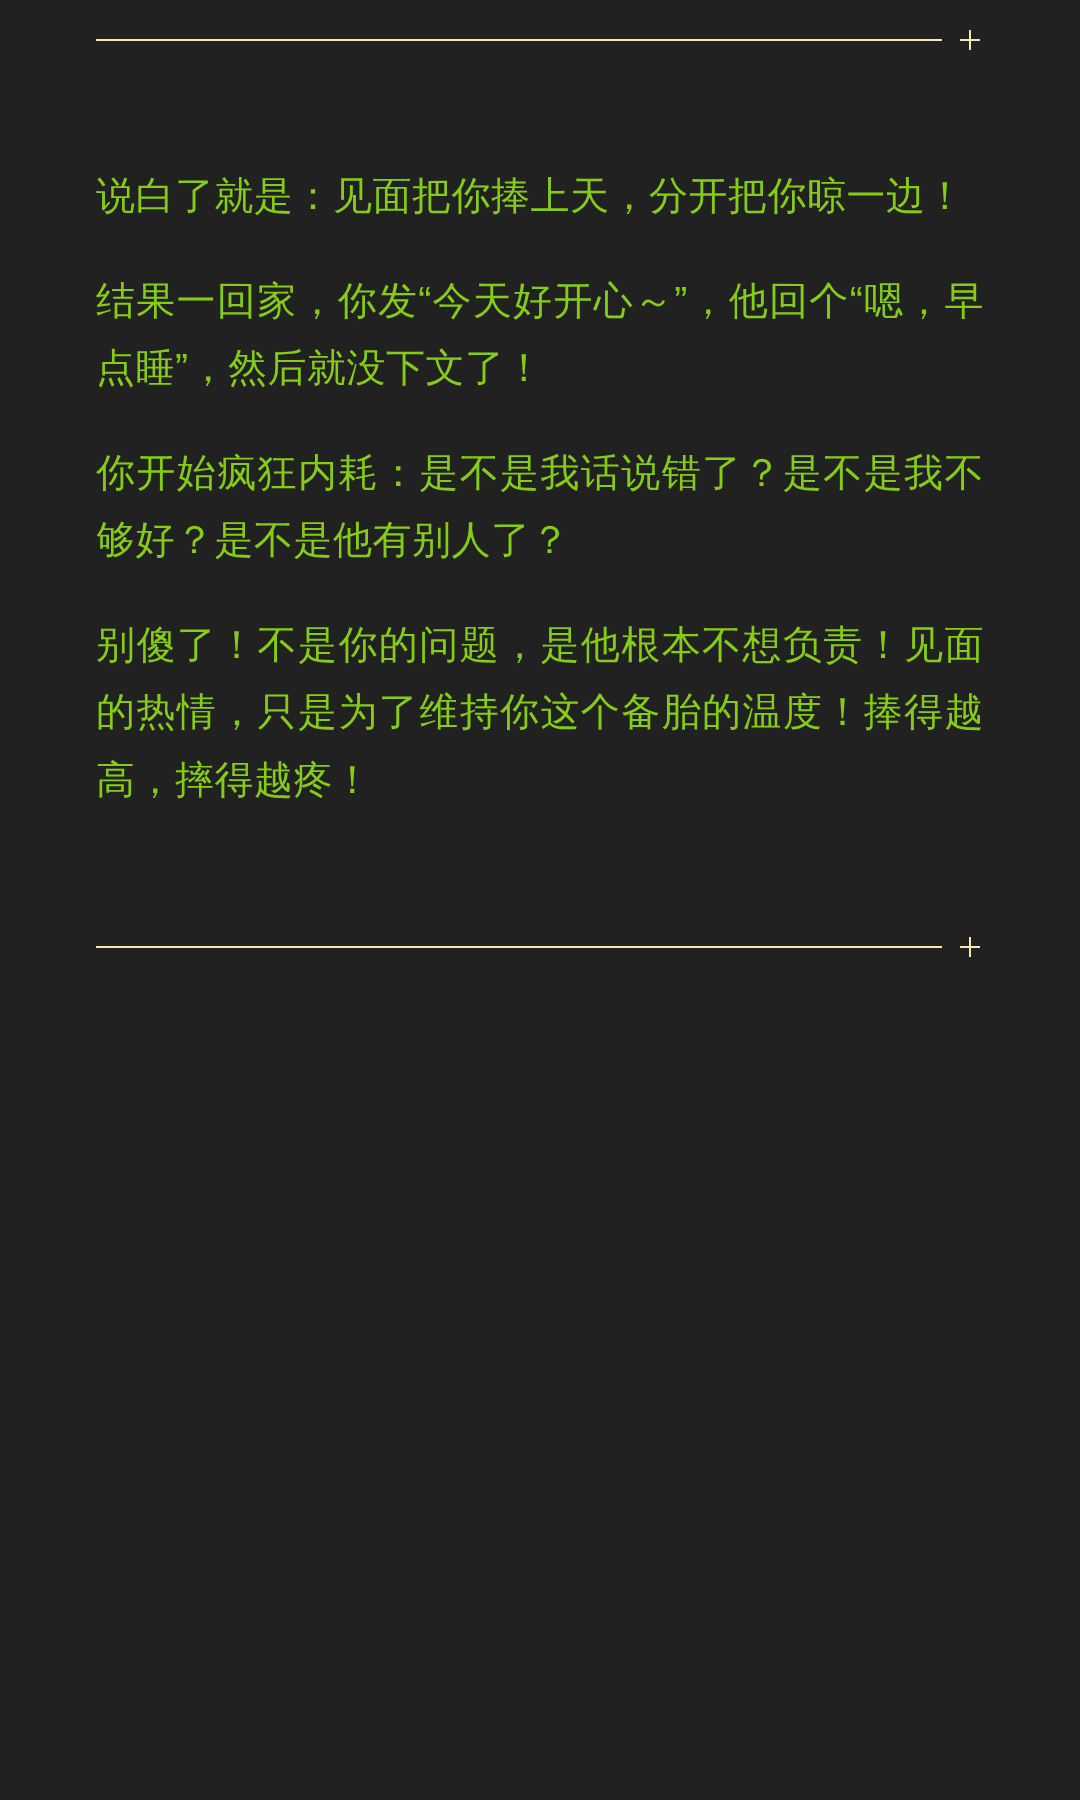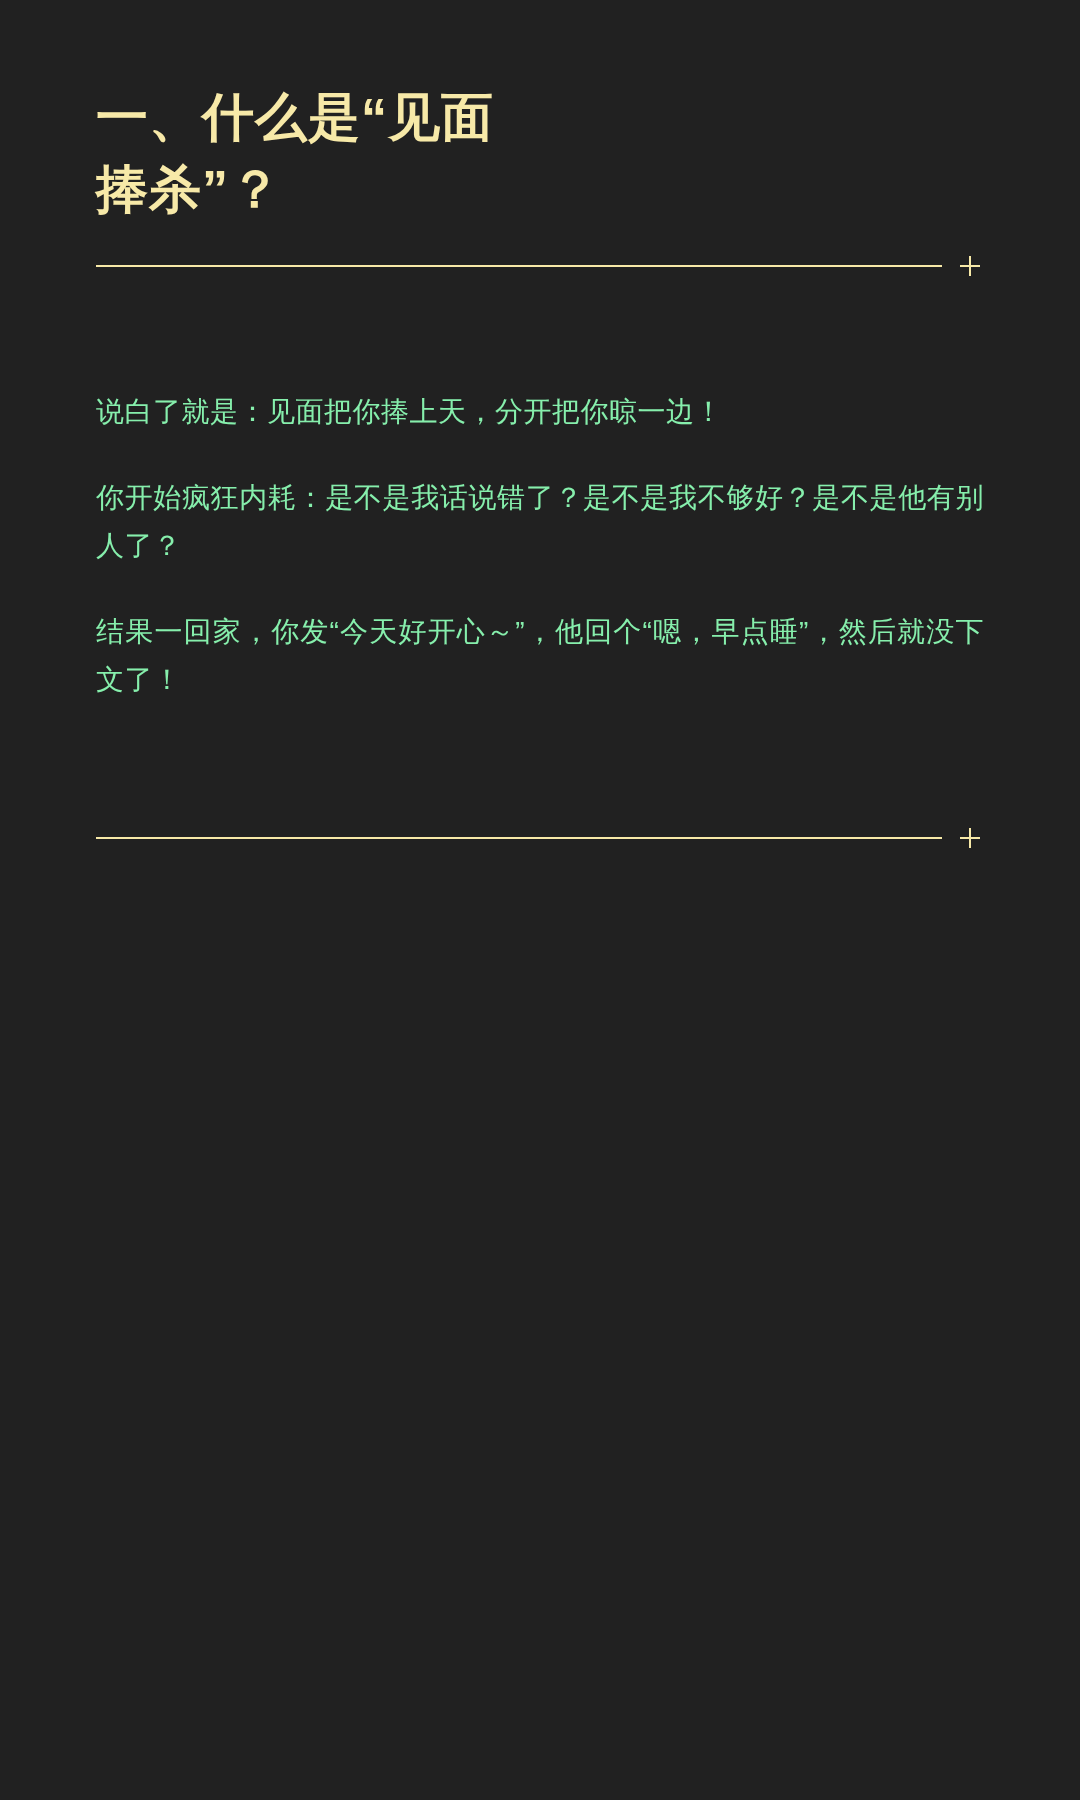--- a/index.html
+++ b/index.html
@@ -73,23 +73,23 @@
     height: 2px;
     width: 20px;
     transform: translateY(-50%);
   }
 
   
   .body-copy {
     margin-top: 108px;
   }
   .para {
-    font-size: 28px;
+    font-size: 39px;
     line-height: 1.72;
-    color: #86efac;
+    color: #84cc16;
     margin: 0 0 38px 0;
     text-align: justify;
     text-justify: inter-ideograph;
     letter-spacing: 0.5px;
     font-weight: 400;
   }
   .para:last-child {
     margin-bottom: 0;
   }
 
@@ -101,31 +101,30 @@
   .first-heading {
     padding-top: 82px;
   }
 </style>
 </head>
 <body>
 
 <div class="page">
 
   <div class="section section-1">
-    <h1 class="section-heading first-heading">一、什么是“见面
-捧杀”？</h1>
     <div class="heading-rule">
       <span class="rule-line"></span>
       <span class="rule-plus"></span>
     </div>
 
     <div class="body-copy">
       <p class="para">说白了就是：见面把你捧上天，分开把你晾一边！</p>
+      <p class="para">结果一回家，你发“今天好开心～”，他回个“嗯，早点睡”，然后就没下文了！</p>
       <p class="para">你开始疯狂内耗：是不是我话说错了？是不是我不够好？是不是他有别人了？</p>
-      <p class="para">结果一回家，你发“今天好开心～”，他回个“嗯，早点睡”，然后就没下文了！</p>
+      <p class="para">别傻了！不是你的问题，是他根本不想负责！见面的热情，只是为了维持你这个备胎的温度！捧得越高，摔得越疼！</p>
     </div>
   </div>
 
   <div class="section section-2">
     <div class="heading-rule">
       <span class="rule-line"></span>
       <span class="rule-plus"></span>
     </div>
   </div>
 

